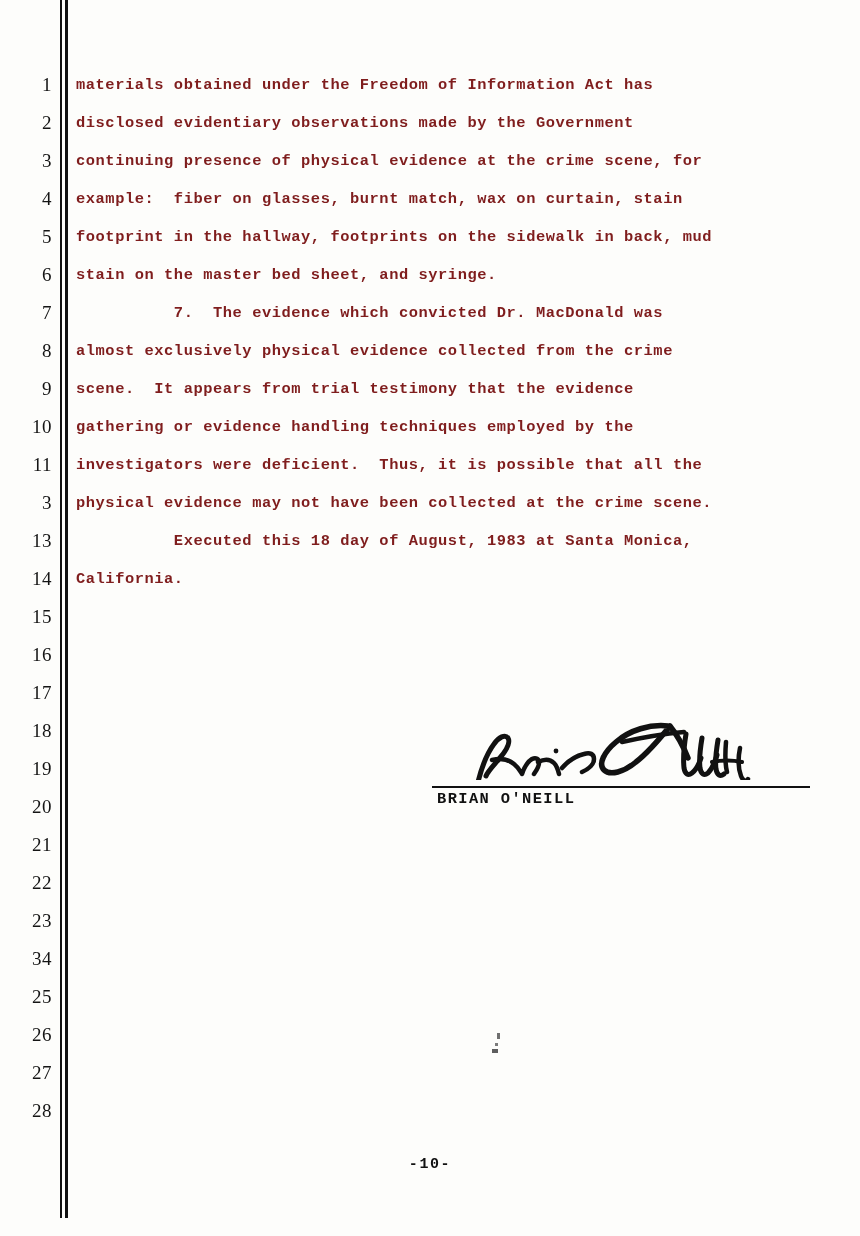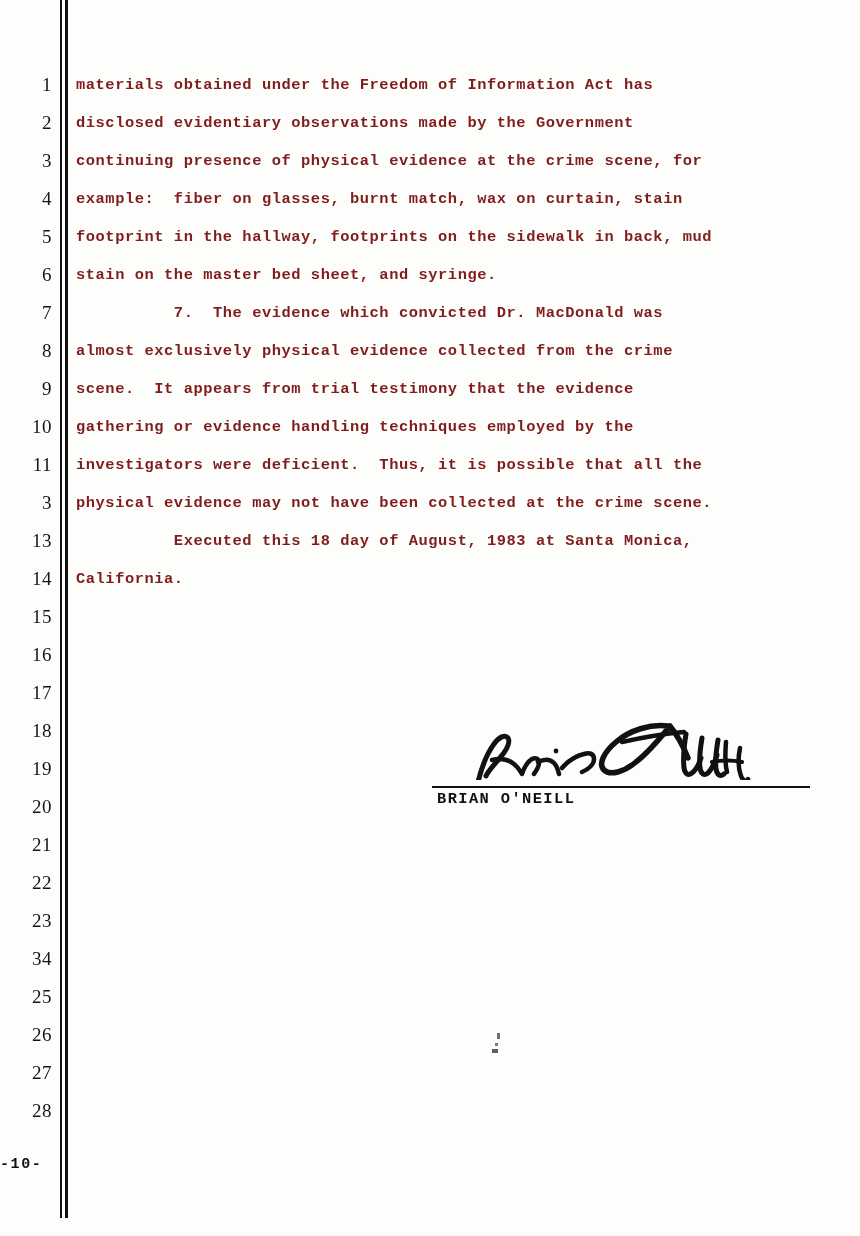--- a/index.html
+++ b/index.html
@@ -108,20 +108,21 @@
     height: 26px;
     opacity: 0.72;
   }
 
   
   .page-number {
     position: absolute;
     left: 0;
     right: 0;
     top: 1156px;
+    text-align: center;
     font-size: 15px;
     font-weight: 700;
     letter-spacing: 1.6px;
     color: #111111;
   }
 </style>
 </head>
 <body>
 
 <div id="page">

